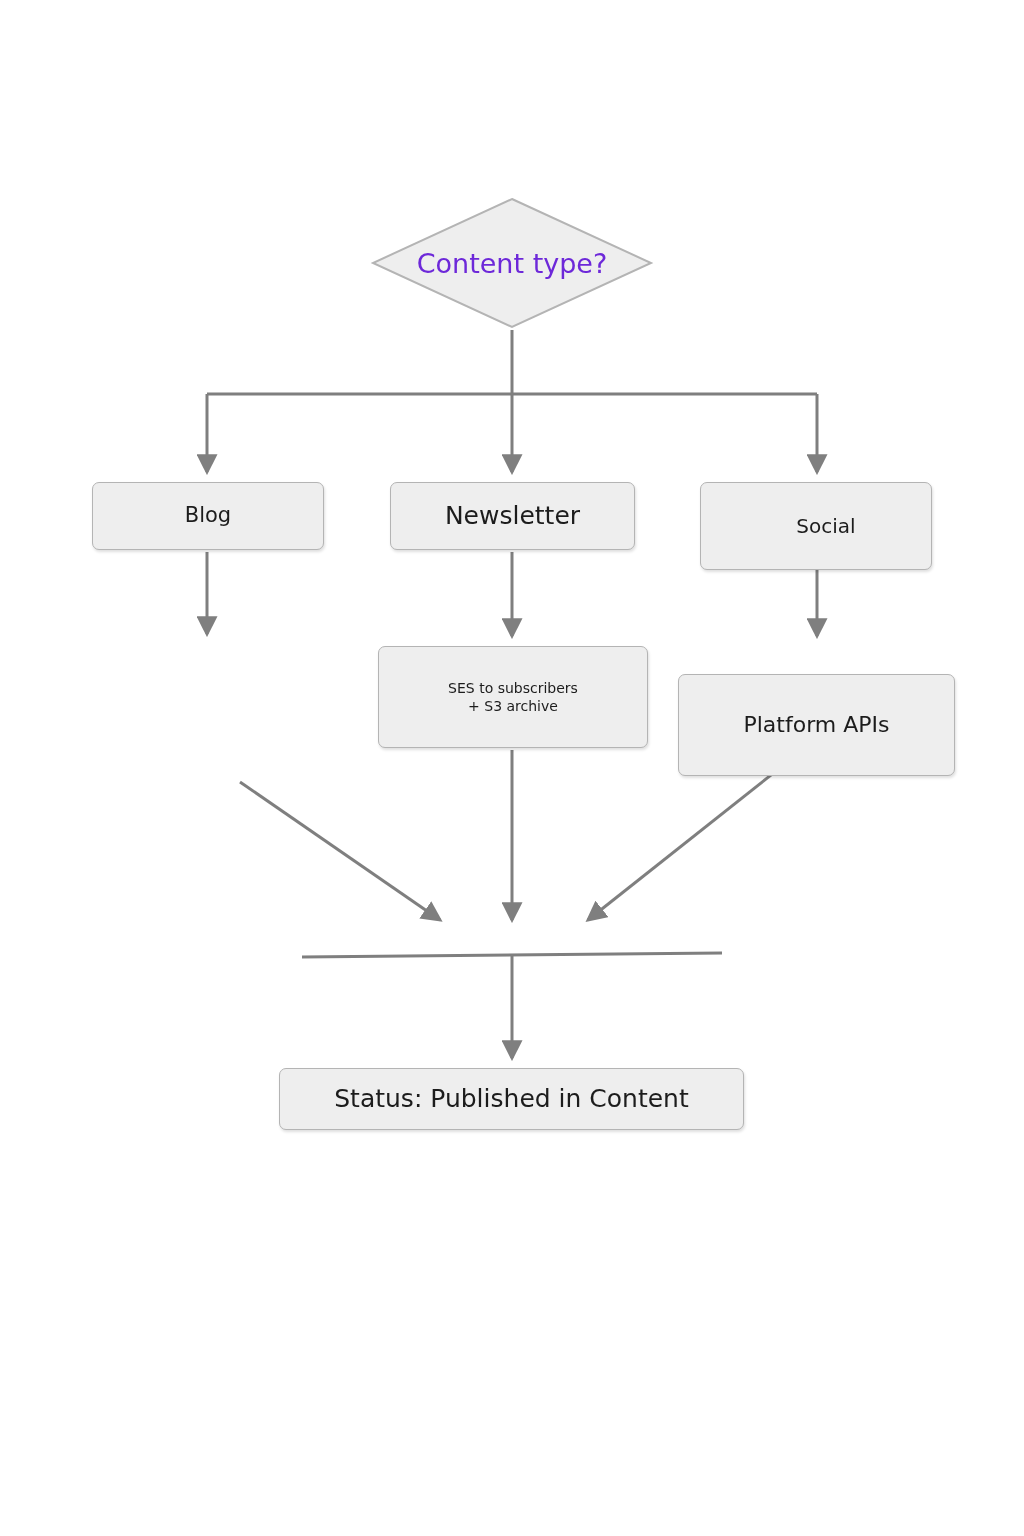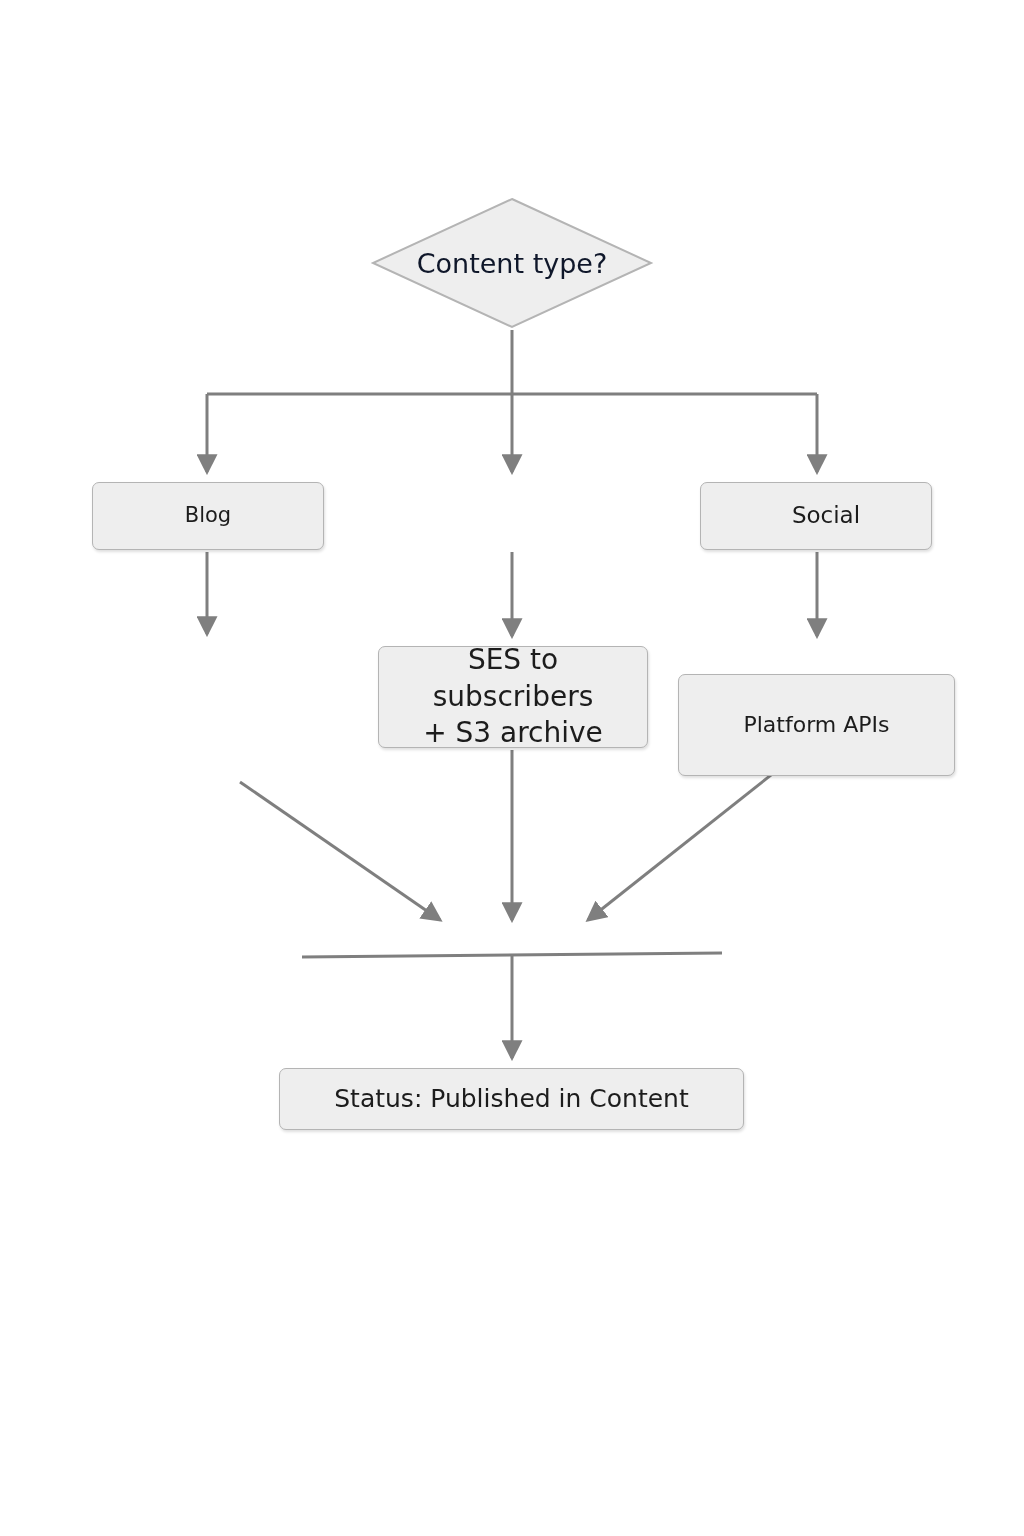--- a/index.html
+++ b/index.html
@@ -64,31 +64,31 @@
   }
   .decision-text {
     position: absolute;
     left: 0; top: 0;
     width: 284px;
     height: 134px;
     display: flex;
     align-items: center;
     justify-content: center;
     font-size: 27px;
-    color: #0f172a;
+    color: #6d28d9;
   }
 
   
   #node-blog   { left: 92px;  top: 482px; width: 232px; height: 68px; font-size: 21px; }
   #node-news   { left: 390px; top: 482px; width: 245px; height: 68px; font-size: 25px; }
-  #node-social { left: 700px; top: 482px; width: 232px; height: 68px; font-size: 23px; padding-left: 20px; }
+  #node-social { left: 700px; top: 482px; width: 232px; height: 88px; font-size: 20px; padding-left: 20px; }
 
   
   #node-blog-detail   { left: 70px;  top: 644px; width: 277px; height: 126px; font-size: 22px; }
-  #node-news-detail   { left: 378px; top: 646px; width: 270px; height: 102px; font-size: 28px; }
+  #node-news-detail   { left: 378px; top: 646px; width: 270px; height: 102px; font-size: 14px; }
   #node-social-detail { left: 678px; top: 646px; width: 277px; height: 102px; font-size: 22px; margin-top: 28px; }
 
   
   #node-status {
     left: 279px; top: 1068px; width: 465px; height: 62px;
     font-size: 25px;
   }
 </style>
 </head>
 <body>
@@ -126,20 +126,23 @@
   <div class="decision-wrap">
     <svg class="decision-shape" viewBox="0 0 284 134">
       <polygon points="142,3 281,67 142,131 3,67" fill="#eeeeee" stroke="#b4b4b4" stroke-width="2"></polygon>
     </svg>
     <div class="decision-text">Content type?</div>
   </div>
 
   <div class="node" id="node-blog">
     <span class="node-label">Blog</span>
   </div>
+  <div class="node" id="node-news">
+    <span class="node-label">Newsletter</span>
+  </div>
   <div class="node" id="node-social">
     <span class="node-label">Social</span>
   </div>
 
   <div class="node" id="node-news-detail">
     <span class="node-label">SES to subscribers
 + S3 archive</span>
   </div>
   <div class="node" id="node-social-detail">
     <span class="node-label">Platform APIs</span>

